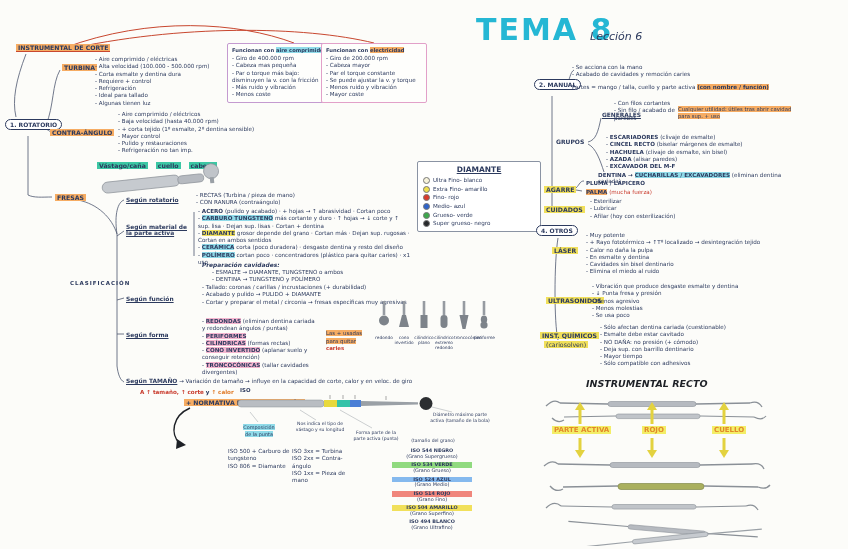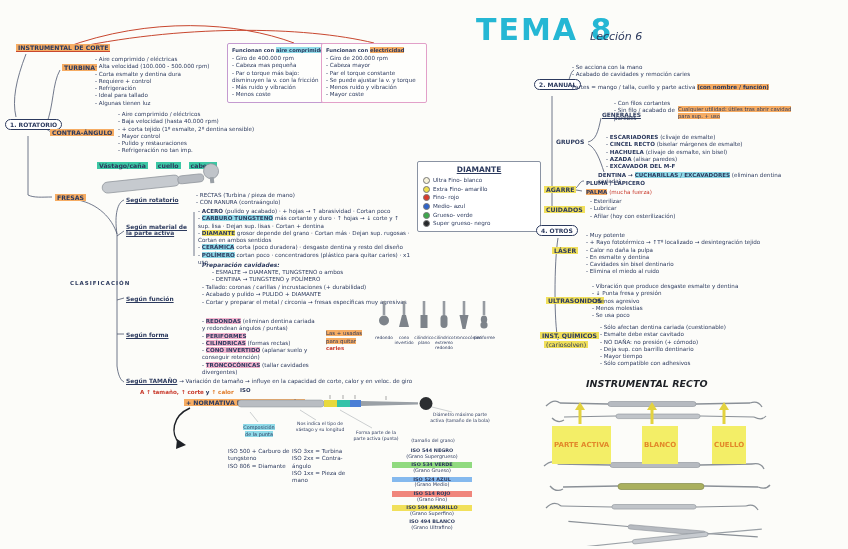--- a/index.html
+++ b/index.html
@@ -39,21 +39,21 @@
        vertical-align:middle;border:0.5px solid #777;}
   .bur-col{width:20px;text-align:center;}
   .bur-cap{font-size:4.3px;line-height:1.2;}
   .grains{list-style:none;margin:0;padding:0;text-align:center;font-size:4.9px;line-height:1.2;}
   .grains li{margin-bottom:2.5px;}
   .grains .gcode{font-weight:bold;padding:0 1px;}
   .grains li:nth-child(2) .gcode{background:#90da7f;}
   .grains li:nth-child(3) .gcode{background:#85b9ee;}
   .grains li:nth-child(4) .gcode{background:#f0867c;}
   .grains li:nth-child(5) .gcode{background:#f1e05b;}
-  .plabel{font-size:7px;font-weight:bold;color:#e2882a;background:#f3ee67;padding:15px 2px;}
+  .plabel{font-size:7px;font-weight:bold;color:#e2882a;background:#f3ee67;padding:0 2px;}
   .mmtitle{font-size:9.5px;font-weight:bold;color:#1d2026;font-style:italic;}
   svg{display:block;}
 </style>
 </head>
 <body>
 
 <svg class="abs" width="848" height="549" style="left:0;top:0;pointer-events:none">
   <g fill="none" stroke="#2e3a57" stroke-width="0.8" opacity="0.85">
     <path d="M26,54 C16,80 12,100 16,117"></path>
     <path d="M46,125 C54,106 52,84 60,70"></path>
@@ -467,14 +467,14 @@
       <line x1="138" y1="4" x2="190" y2="3" stroke="#8a9097" stroke-width="1.2"></line>
     </g>
     <g transform="rotate(-6 100 10)">
       <line x1="6" y1="12" x2="64" y2="12" stroke="#9aa0a6" stroke-width="1.2"></line>
       <rect x="64" y="10" width="76" height="4.4" rx="2.2" fill="#c6cacf" stroke="#8a9097" stroke-width="0.6"></rect>
       <line x1="140" y1="12" x2="194" y2="13" stroke="#9aa0a6" stroke-width="1.2"></line>
     </g>
   </g>
 </svg>
 <span class="abs plabel" style="left:552px;top:426px">PARTE ACTIVA</span>
-<span class="abs plabel" style="left:642px;top:426px">BLANCO</span>
+<span class="abs plabel" style="left:642px;top:426px">ROJO</span>
 <span class="abs plabel" style="left:712px;top:426px">CUELLO</span>
 
 </body></html>

